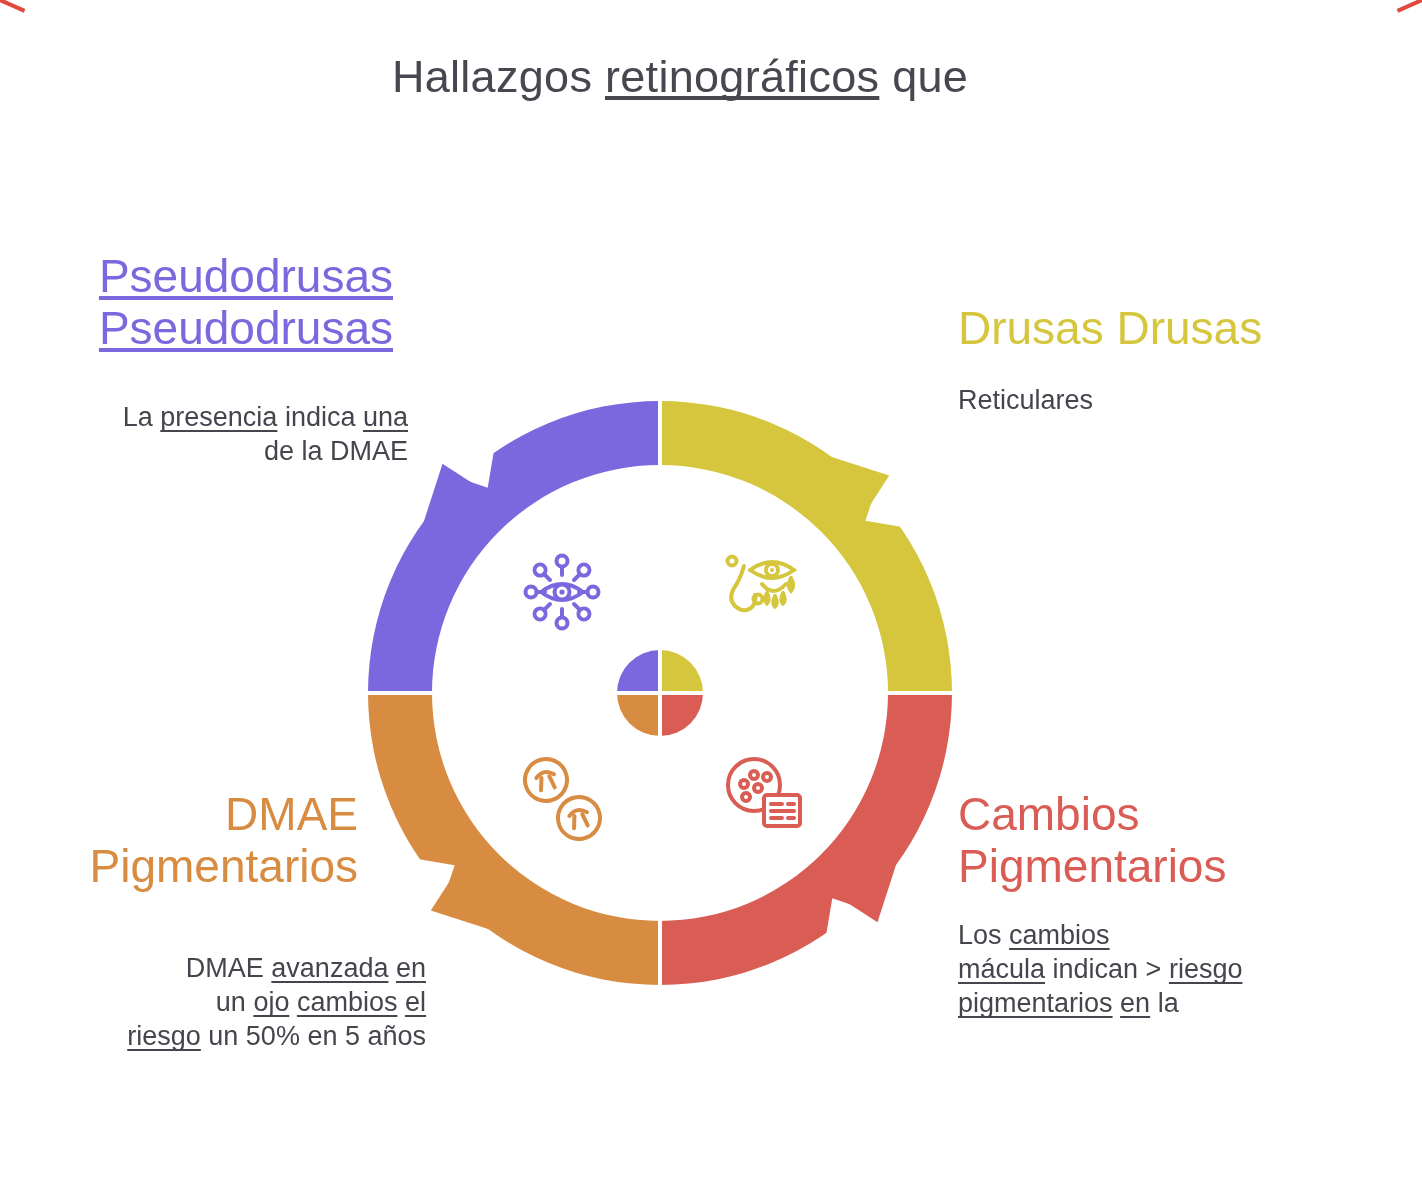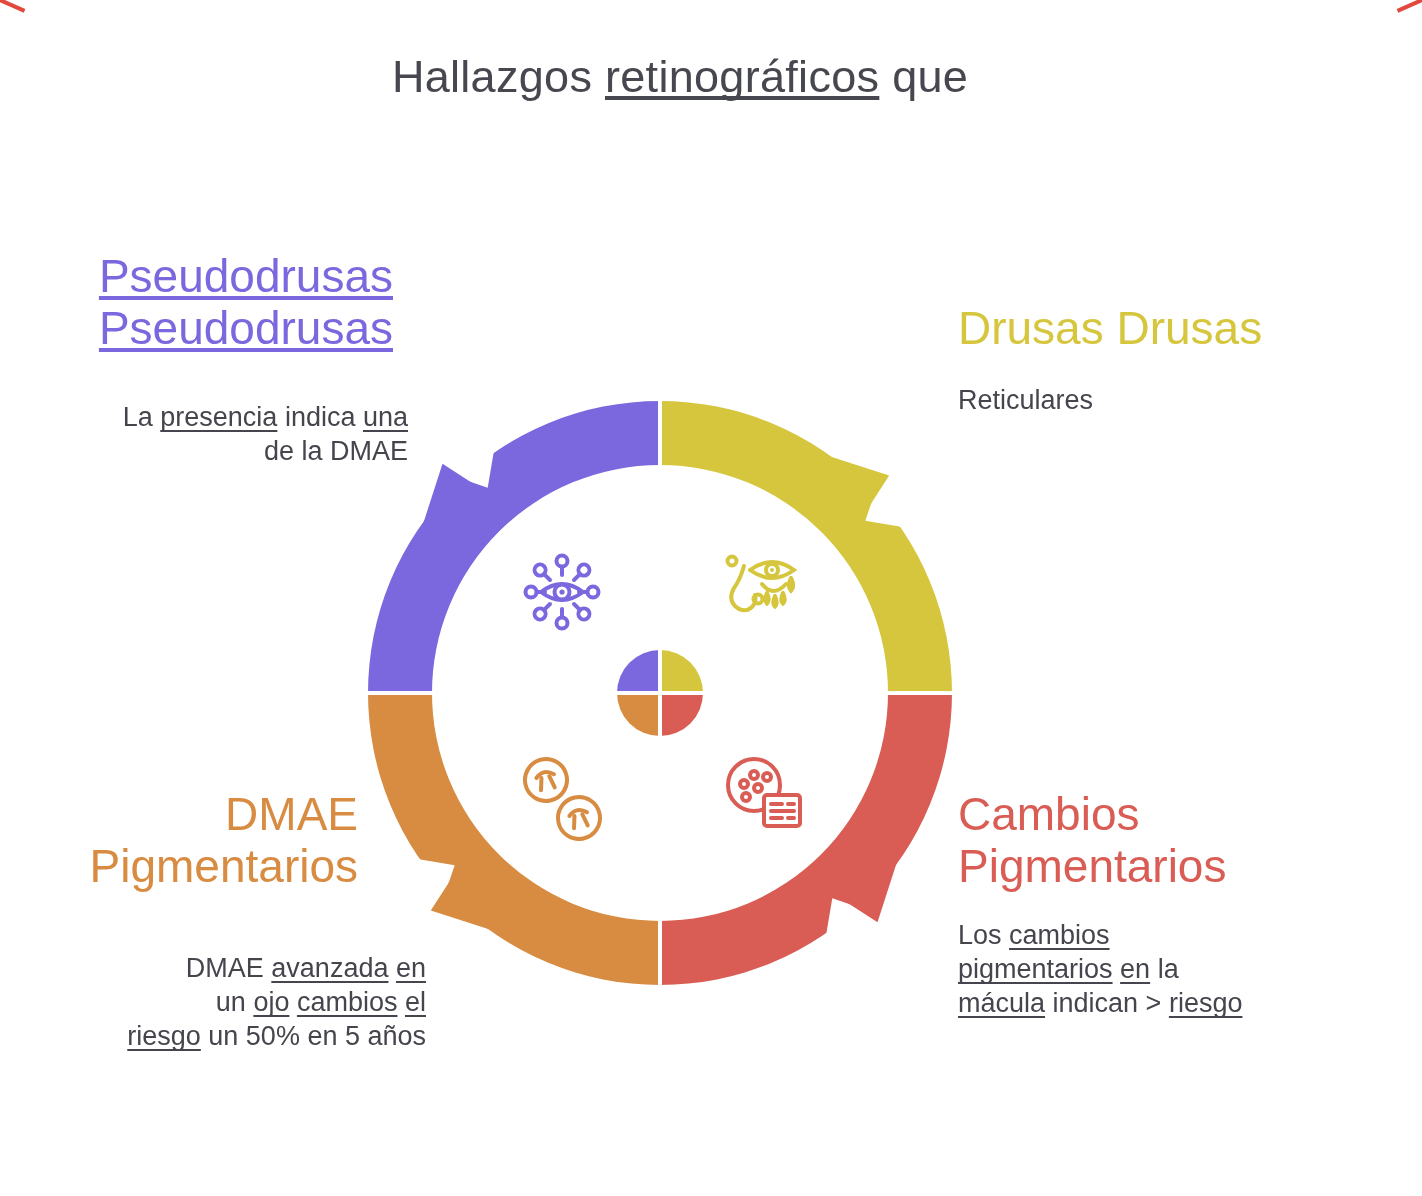--- a/index.html
+++ b/index.html
@@ -77,22 +77,22 @@
   <div><span>un </span><span class="sq">ojo</span><span> </span><span class="sq">cambios</span><span> </span><span class="sq">el</span></div>
   <div><span class="sq">riesgo</span><span> un 50% en 5 años</span></div>
 </div>
 
 <div class="heading heading-cambios" style="color: rgb(217, 93, 84);">
   <div><span>Cambios</span></div>
   <div><span>Pigmentarios</span></div>
 </div>
 <div class="desc desc-cambios">
   <div><span>Los </span><span class="sq">cambios</span></div>
+  <div><span class="sq">mácula</span><span> indican &gt; </span><span class="sq">riesgo</span></div>
   <div><span class="sq">pigmentarios</span><span> </span><span class="sq">en</span><span> la</span></div>
-  <div><span class="sq">mácula</span><span> indican &gt; </span><span class="sq">riesgo</span></div>
 </div>
 
 <svg class="wheel" viewBox="-340 -340 680 680">
 
   <g>
     <path d="M 0,-292 A 292,292 0 0 1 292,0 L 228,0 A 228,228 0 0 0 0,-228 Z" fill="#d5c63e"></path>
     <path d="M 0,-292 A 292,292 0 0 1 292,0 L 228,0 A 228,228 0 0 0 0,-228 Z" transform="rotate(90)" fill="#d95d54"></path>
     <path d="M 0,-292 A 292,292 0 0 1 292,0 L 228,0 A 228,228 0 0 0 0,-228 Z" transform="rotate(180)" fill="#d88c42"></path>
     <path d="M 0,-292 A 292,292 0 0 1 292,0 L 228,0 A 228,228 0 0 0 0,-228 Z" transform="rotate(270)" fill="#7b68de"></path>
   </g>

